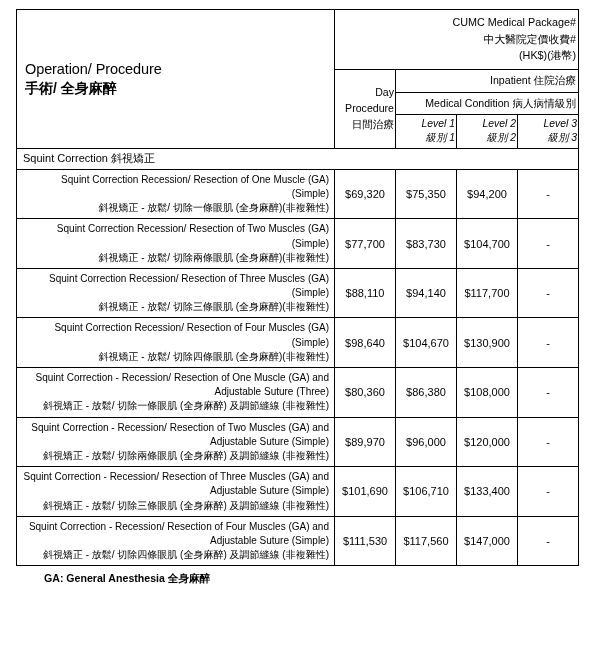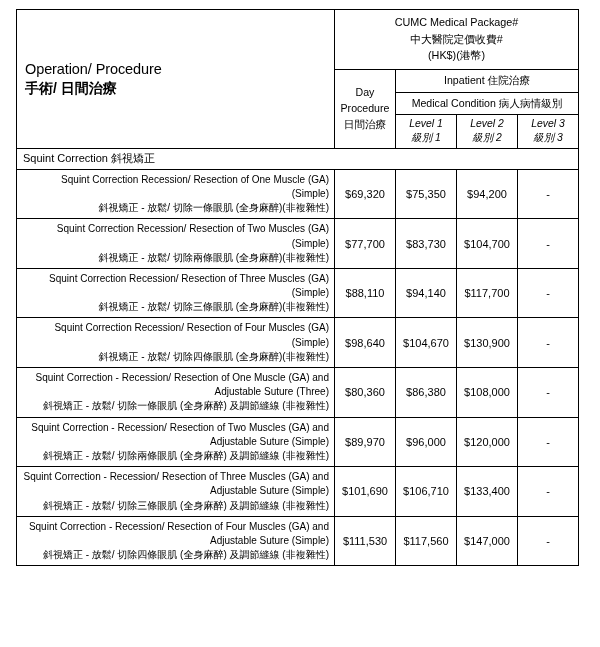--- a/index.html
+++ b/index.html
@@ -54,21 +54,21 @@
     line-height: 1.22;
     letter-spacing: -0.1px;
   }
   .hdr-op .zh {
     font-size: 14px;
     font-weight: bold;
     line-height: 1.3;
   }
 
   .hdr-center {
-    text-align: center;
+    text-align: right;
     font-weight: bold;
     font-size: 10.6px;
     line-height: 1.45;
     padding: 3px 2px !important;
   }
   .hdr-pkg {
     font-size: 10.8px;
     line-height: 1.55;
     padding: 4px 2px 5px !important;
   }
@@ -141,21 +141,21 @@
       <col style="width:61px">
       <col style="width:61px">
       <col style="width:61px">
     </colgroup>
 
     <tbody>
 
       <tr>
         <td class="hdr-op" rowspan="4">
           <div class="en">Operation/ Procedure</div>
-          <div class="zh">手術/ 日間治療</div>
+          <div class="zh">手術/ 全身麻醉</div>
         </td>
         <td class="hdr-center hdr-pkg" colspan="4">
           <div>CUMC Medical Package#</div>
           <div>中大醫院定價收費#</div>
           <div>(HK$)(港幣)</div>
         </td>
       </tr>
 
       <tr>
         <td class="hdr-center hdr-day" rowspan="3">
@@ -271,14 +271,15 @@
           <span class="zh">斜視矯正 - 放鬆/ 切除四條眼肌 (全身麻醉) 及調節縫線 (非複雜性)</span>
         </td>
         <td class="price-cell">$111,530</td>
         <td class="price-cell">$117,560</td>
         <td class="price-cell">$147,000</td>
         <td class="dash-cell">-</td>
       </tr>
     </tbody>
   </table>
 
+  <div class="footnote">GA: General Anesthesia 全身麻醉</div>
 
 </div>
 
 </body></html>

